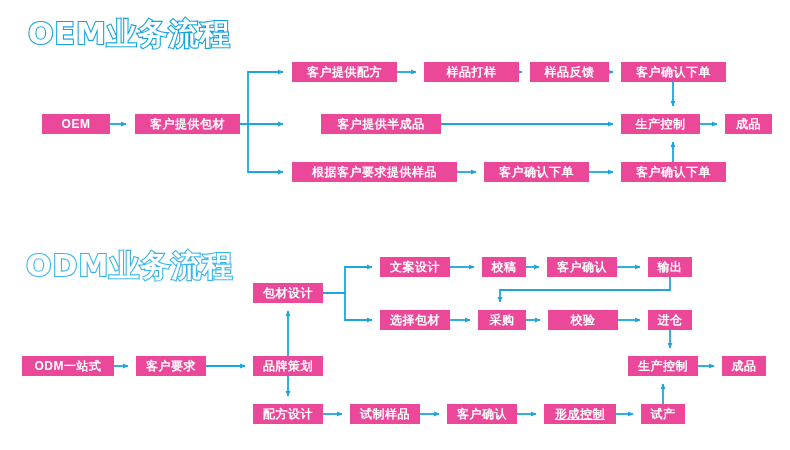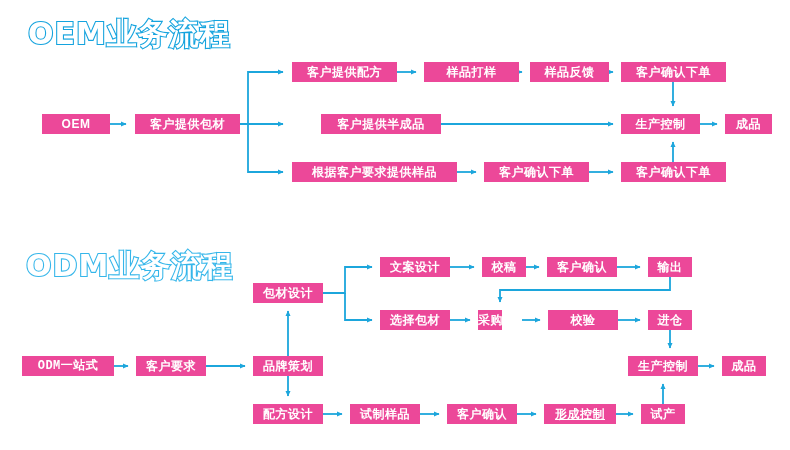--- a/index.html
+++ b/index.html
@@ -126,24 +126,24 @@
   <div class="node" style="left:292px; top:162px; width:165px;">根据客户要求提供样品</div>
   <div class="node" style="left:484px; top:162px; width:105px;">客户确认下单</div>
   <div class="node" style="left:621px; top:162px; width:105px;">客户确认下单</div>
 
   <div class="node" style="left:253px; top:283px; width:70px;">包材设计</div>
   <div class="node" style="left:380px; top:257px; width:70px;">文案设计</div>
   <div class="node" style="left:482px; top:257px; width:44px;">校稿</div>
   <div class="node" style="left:547px; top:257px; width:70px;">客户确认</div>
   <div class="node" style="left:648px; top:257px; width:44px;">输出</div>
   <div class="node" style="left:380px; top:310px; width:70px;">选择包材</div>
-  <div class="node" style="left:478px; top:310px; width:24px;">采购</div>
+  <div class="node" style="left:478px; top:310px; width:48px;">采购</div>
   <div class="node" style="left:548px; top:310px; width:70px;">校验</div>
   <div class="node" style="left:648px; top:310px; width:44px;">进仓</div>
-  <div class="node" style="left:22px;  top:356px; width:92px;font-family:Liberation Mono, monospace;">ODM一站式</div>
+  <div class="node" style="left:22px;  top:356px; width:92px;">ODM一站式</div>
   <div class="node" style="left:136px; top:356px; width:70px;">客户要求</div>
   <div class="node" style="left:253px; top:356px; width:70px;">品牌策划</div>
   <div class="node" style="left:628px; top:356px; width:70px;">生产控制</div>
   <div class="node" style="left:722px; top:356px; width:44px;">成品</div>
   <div class="node" style="left:253px; top:404px; width:70px;">配方设计</div>
   <div class="node" style="left:350px; top:404px; width:70px;">试制样品</div>
   <div class="node" style="left:447px; top:404px; width:70px;">客户确认</div>
   <div class="node" style="left:544px; top:404px; width:72px;text-decoration:underline;">形成控制</div>
   <div class="node" style="left:641px; top:404px; width:44px;">试产</div>
 

